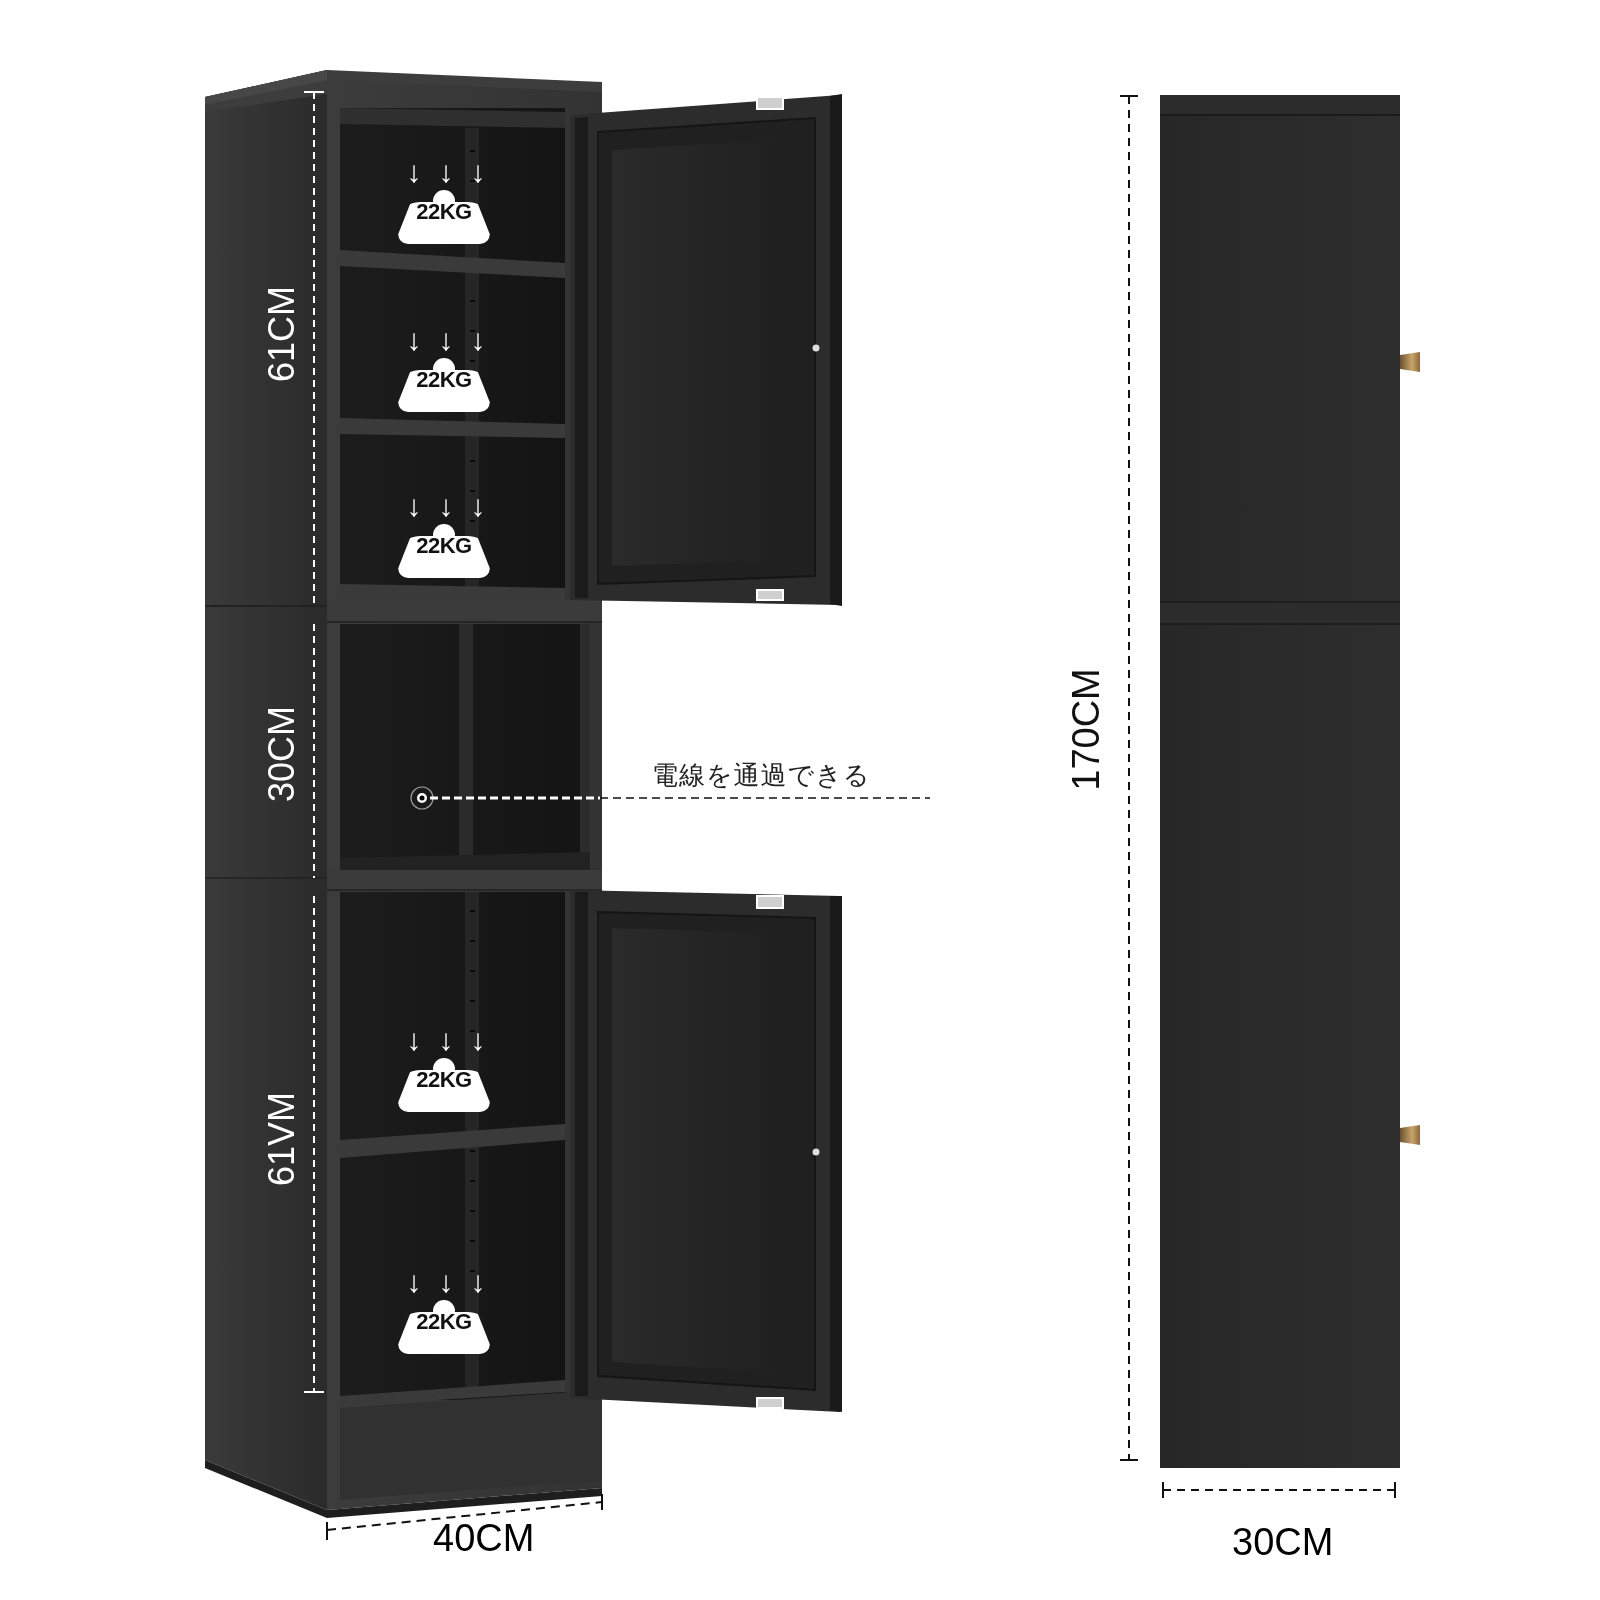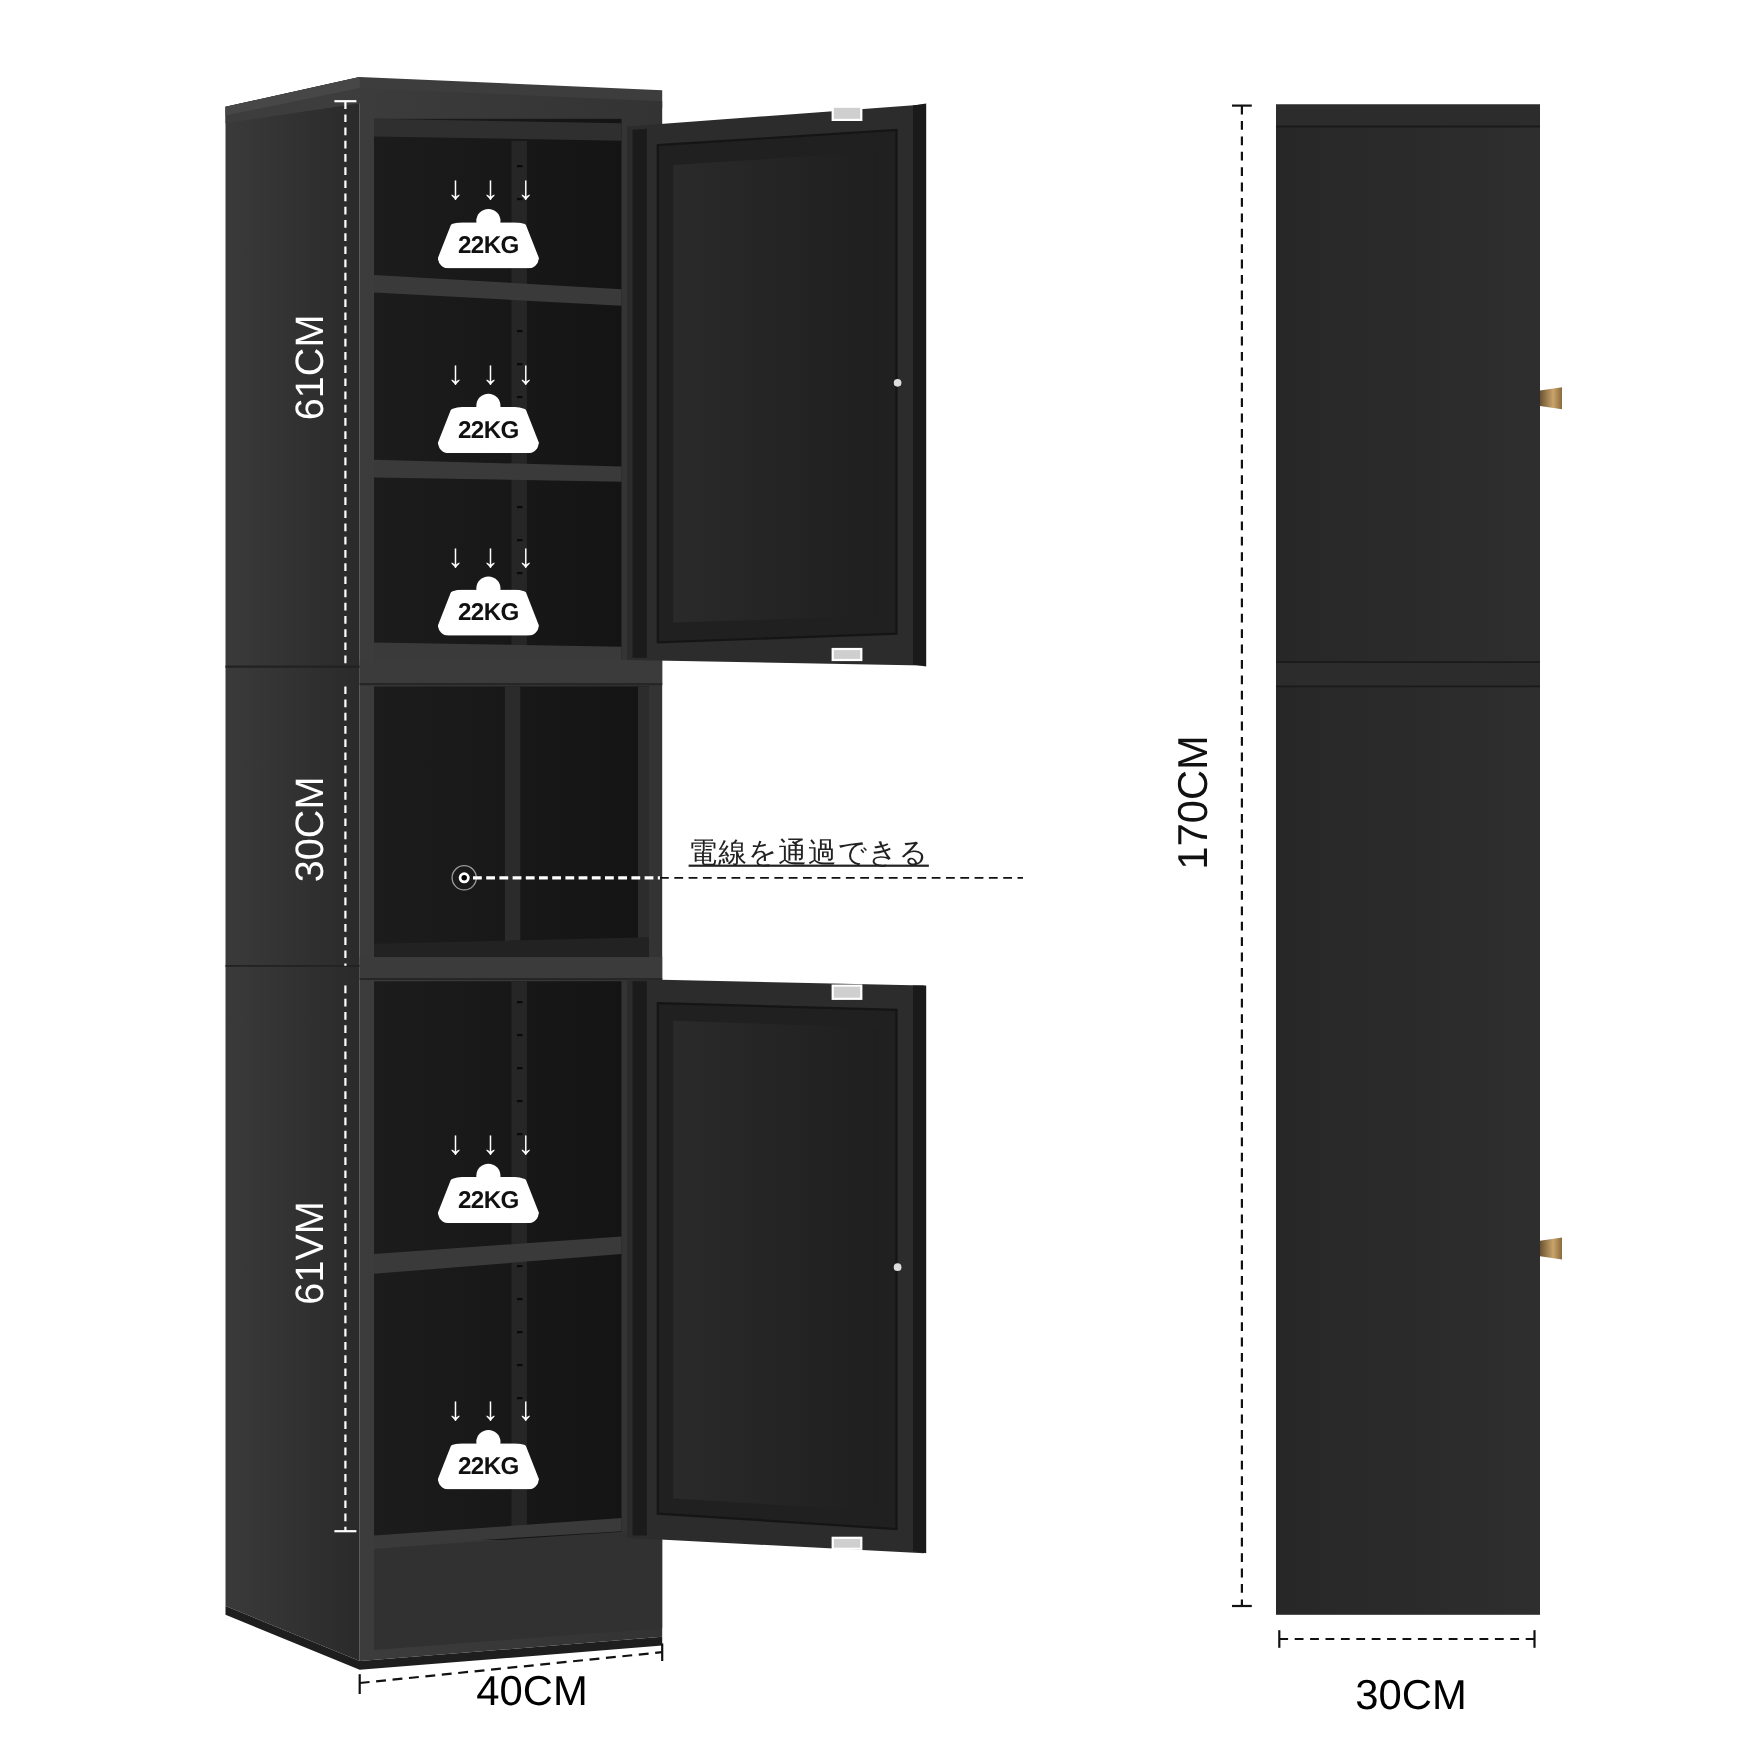--- a/index.html
+++ b/index.html
@@ -7,21 +7,21 @@
   svg { position: absolute; left: 0; top: 0; }
   .vlabel { position: absolute; color: #ffffff; font-size: 36px; letter-spacing: 0px; transform: rotate(-90deg); transform-origin: center center; white-space: nowrap; font-family: "Liberation Sans", sans-serif; }
   .vlabel-dark { position: absolute; color: #111111; font-size: 38px; transform: rotate(-90deg); transform-origin: center center; white-space: nowrap; font-family: "Liberation Sans", sans-serif; }
   .dim-bottom { position: absolute; color: #000000; font-size: 38px; white-space: nowrap; font-family: "Liberation Sans", sans-serif; }
   .jp-note { position: absolute; color: #222222; font-size: 26px; white-space: nowrap; font-family: "DejaVu Sans", sans-serif; letter-spacing: 1px; }
   .weight-badge { position: absolute; width: 92px; height: 86px; }
   .weight-badge .arrows { position: absolute; left: 2px; top: 0; width: 92px; height: 28px; display: flex; justify-content: space-between; }
   .weight-badge .arrow { color: #ffffff; font-size: 30px; line-height: 28px; font-weight: bold; width: 28px; text-align: center; }
   .weight-badge .knob { position: absolute; left: 35px; top: 32px; width: 22px; height: 22px; border-radius: 50%; background: #ffffff; }
   .weight-badge .body { position: absolute; left: 0; top: 44px; width: 92px; height: 42px; background: #ffffff; border-radius: 22px 22px 10px 10px / 20px 20px 10px 10px; clip-path: polygon(14% 0, 86% 0, 100% 78%, 98% 100%, 2% 100%, 0 78%); }
-  .weight-badge .label { position: absolute; left: 0; top: 52px; width: 92px; text-align: center; color: #111111; font-weight: bold; font-size: 22px; font-family: "Liberation Sans", sans-serif; letter-spacing: -0.5px; }
+  .weight-badge .label { position: absolute; left: 0; top: 41px; width: 92px; text-align: center; color: #111111; font-weight: bold; font-size: 22px; font-family: "Liberation Sans", sans-serif; letter-spacing: -0.5px; }
 </style>
 </head>
 <body>
 
 <svg width="1600" height="1600" viewBox="0 0 1600 1600">
   <defs>
     <linearGradient id="sideGrad" x1="0" y1="0" x2="1" y2="0">
       <stop offset="0" stop-color="#3a3a3a"></stop>
       <stop offset="1" stop-color="#2a2a2a"></stop>
     </linearGradient>
@@ -237,19 +237,19 @@
   </div>
   <div class="knob"></div>
   <div class="body"></div>
   <div class="label">22KG</div>
 </div>
 
 <div class="vlabel" style="left:222px; top:313px; width:120px; text-align:center;">61CM</div>
 <div class="vlabel" style="left:222px; top:733px; width:120px; text-align:center;">30CM</div>
 <div class="vlabel" style="left:222px; top:1118px; width:120px; text-align:center;">61VM</div>
 
-<div class="jp-note" style="left:626px; top:758px;text-decoration:underline;">電線を通過できる</div>
+<div class="jp-note" style="left:652px; top:758px;">電線を通過できる</div>
 
 <div class="dim-bottom" style="left:433px; top:1517px;">40CM</div>
 
 <div class="vlabel-dark" style="left:1016px; top:708px; width:140px; text-align:center;">170CM</div>
 
 <div class="dim-bottom" style="left:1232px; top:1521px;">30CM</div>
 
 </body></html>

